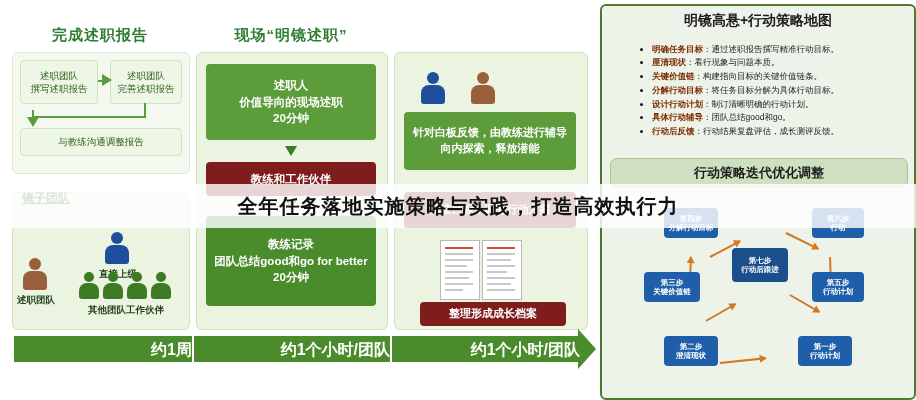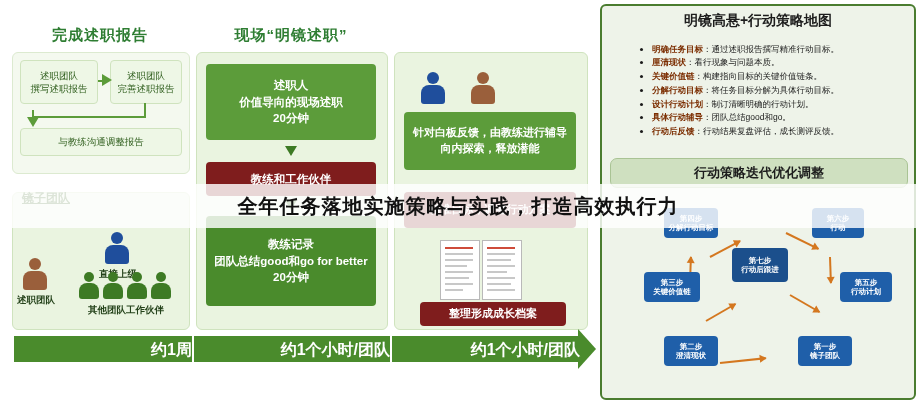--- a/index.html
+++ b/index.html
@@ -265,26 +265,26 @@
       <div class="rarrow" style="left:118px;top:172px;width:46px;transform:rotate(-6deg);"></div>
 
       <div class="node center" style="left:130px;top:58px;width:56px;height:34px;white-space:pre-line;">第七步
 行动后跟进</div>
       <div class="node" style="left:62px;top:18px;width:54px;height:30px;white-space:pre-line;">第四步
 分解行动目标</div>
       <div class="node" style="left:210px;top:18px;width:52px;height:30px;white-space:pre-line;">第六步
 行动</div>
       <div class="node" style="left:42px;top:82px;width:56px;height:30px;white-space:pre-line;">第三步
 关键价值链</div>
-      <div class="node" style="left:238px;top:82px;width:52px;height:30px;white-space:pre-line;">第五步
+      <div class="node" style="left:210px;top:82px;width:52px;height:30px;white-space:pre-line;">第五步
 行动计划</div>
       <div class="node" style="left:62px;top:146px;width:54px;height:30px;white-space:pre-line;">第二步
 澄清现状</div>
       <div class="node" style="left:196px;top:146px;width:54px;height:30px;white-space:pre-line;">第一步
-镜子团队</div>
+行动计划</div>
     </div>
   </div>
 
   <div class="banner">
     <div class="banner-text">全年任务落地实施策略与实践，打造高效执行力</div>
   </div>
 
 </div>
 
 </body></html>

